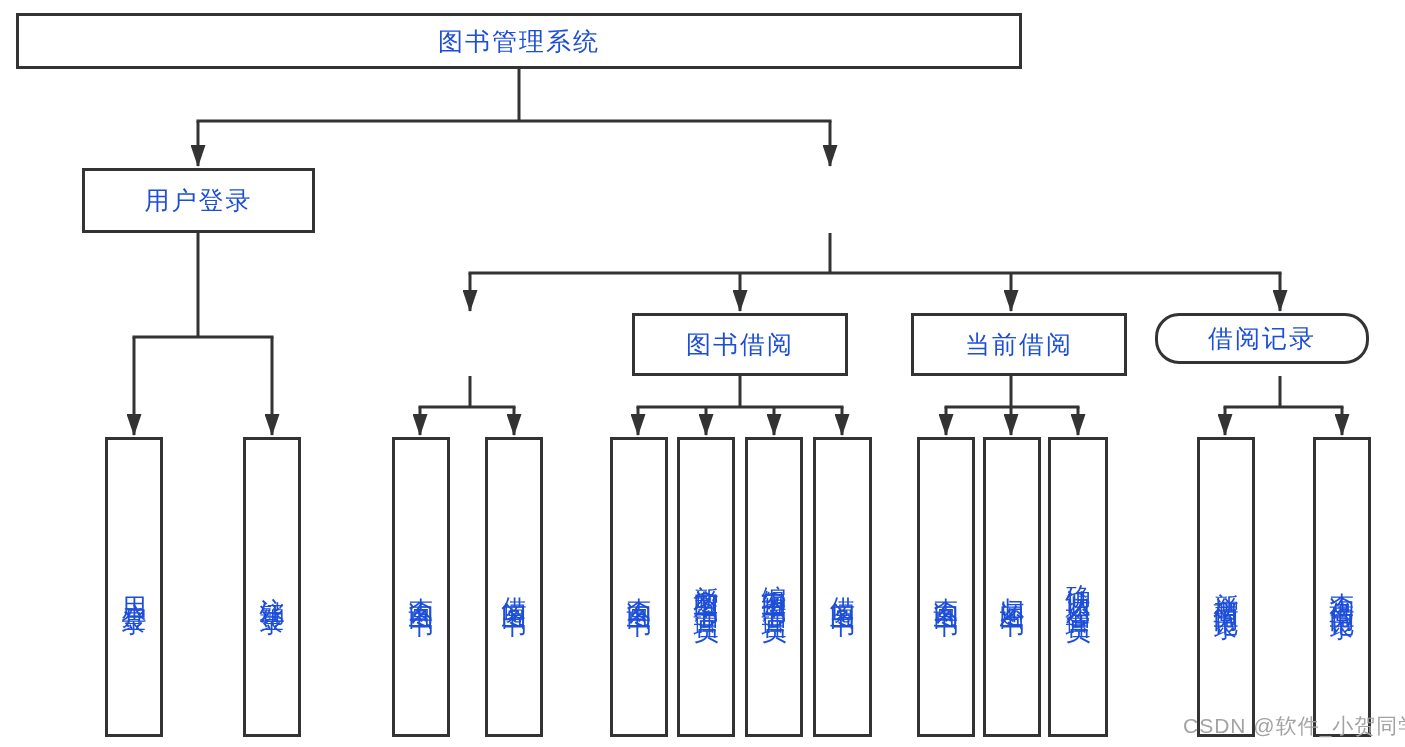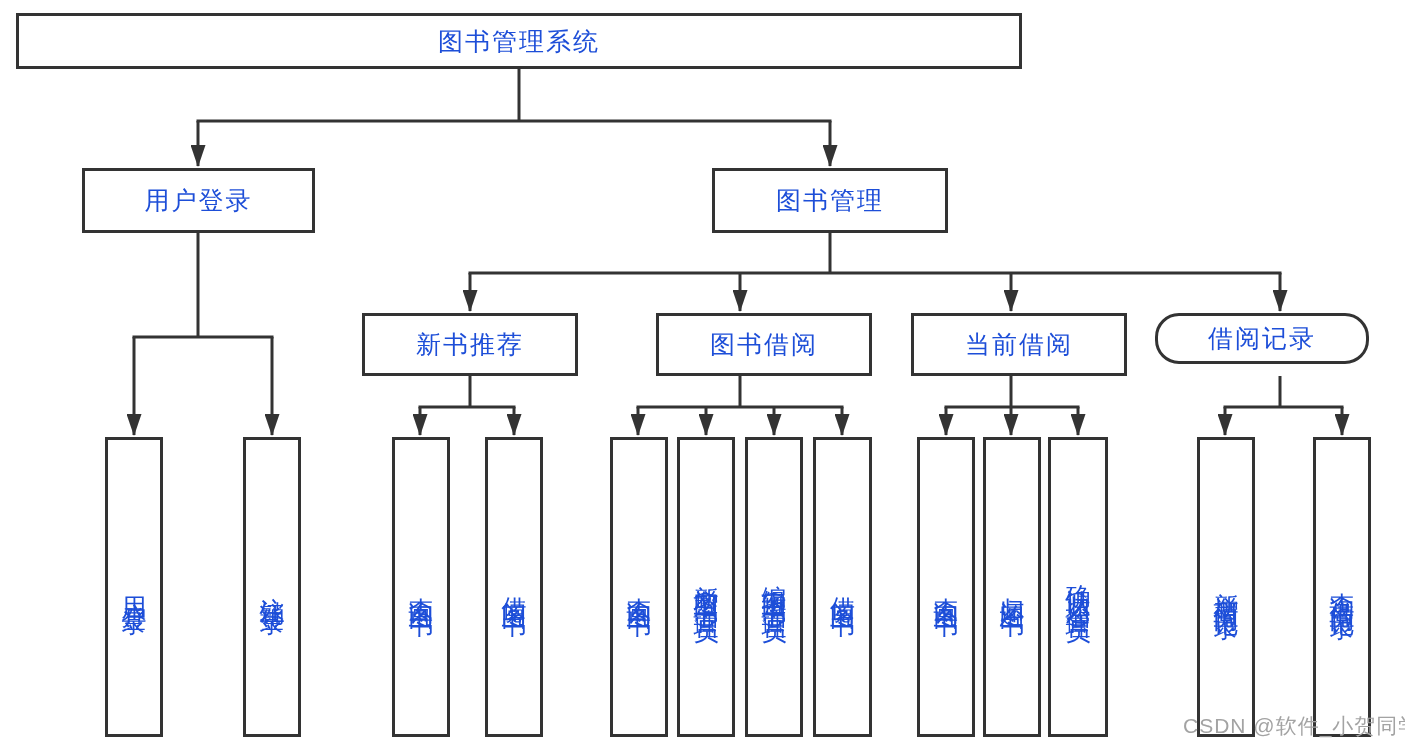--- a/index.html
+++ b/index.html
@@ -100,28 +100,22 @@
     </g>
   </svg>
 
   <div class="box" style="left:16px;top:13px;width:1006px;height:56px;">
     <span class="hlabel">图书管理系统</span>
   </div>
 
   <div class="box" style="left:82px;top:168px;width:233px;height:65px;">
     <span class="hlabel">用户登录</span>
   </div>
-  <div class="box" style="left:712px;top:168px;width:236px;height:65px;">
-    <span class="hlabel">图书管理</span>
-  </div>
 
-  <div class="box" style="left:362px;top:313px;width:216px;height:63px;">
-    <span class="hlabel">新书推荐</span>
-  </div>
-  <div class="box" style="left:632px;top:313px;width:216px;height:63px;margin-left:24px;">
+  <div class="box" style="left:632px;top:313px;width:216px;height:63px;">
     <span class="hlabel">图书借阅</span>
   </div>
   <div class="box" style="left:903px;top:313px;width:216px;height:63px;margin-left:8px;">
     <span class="hlabel">当前借阅</span>
   </div>
   <div class="box" style="left:1155px;top:313px;width:214px;height:51px;border-radius:24px;">
     <span class="hlabel">借阅记录</span>
   </div>
 
   <div class="box vbox" style="left:105px;top:437px;width:58px;height:300px;">

